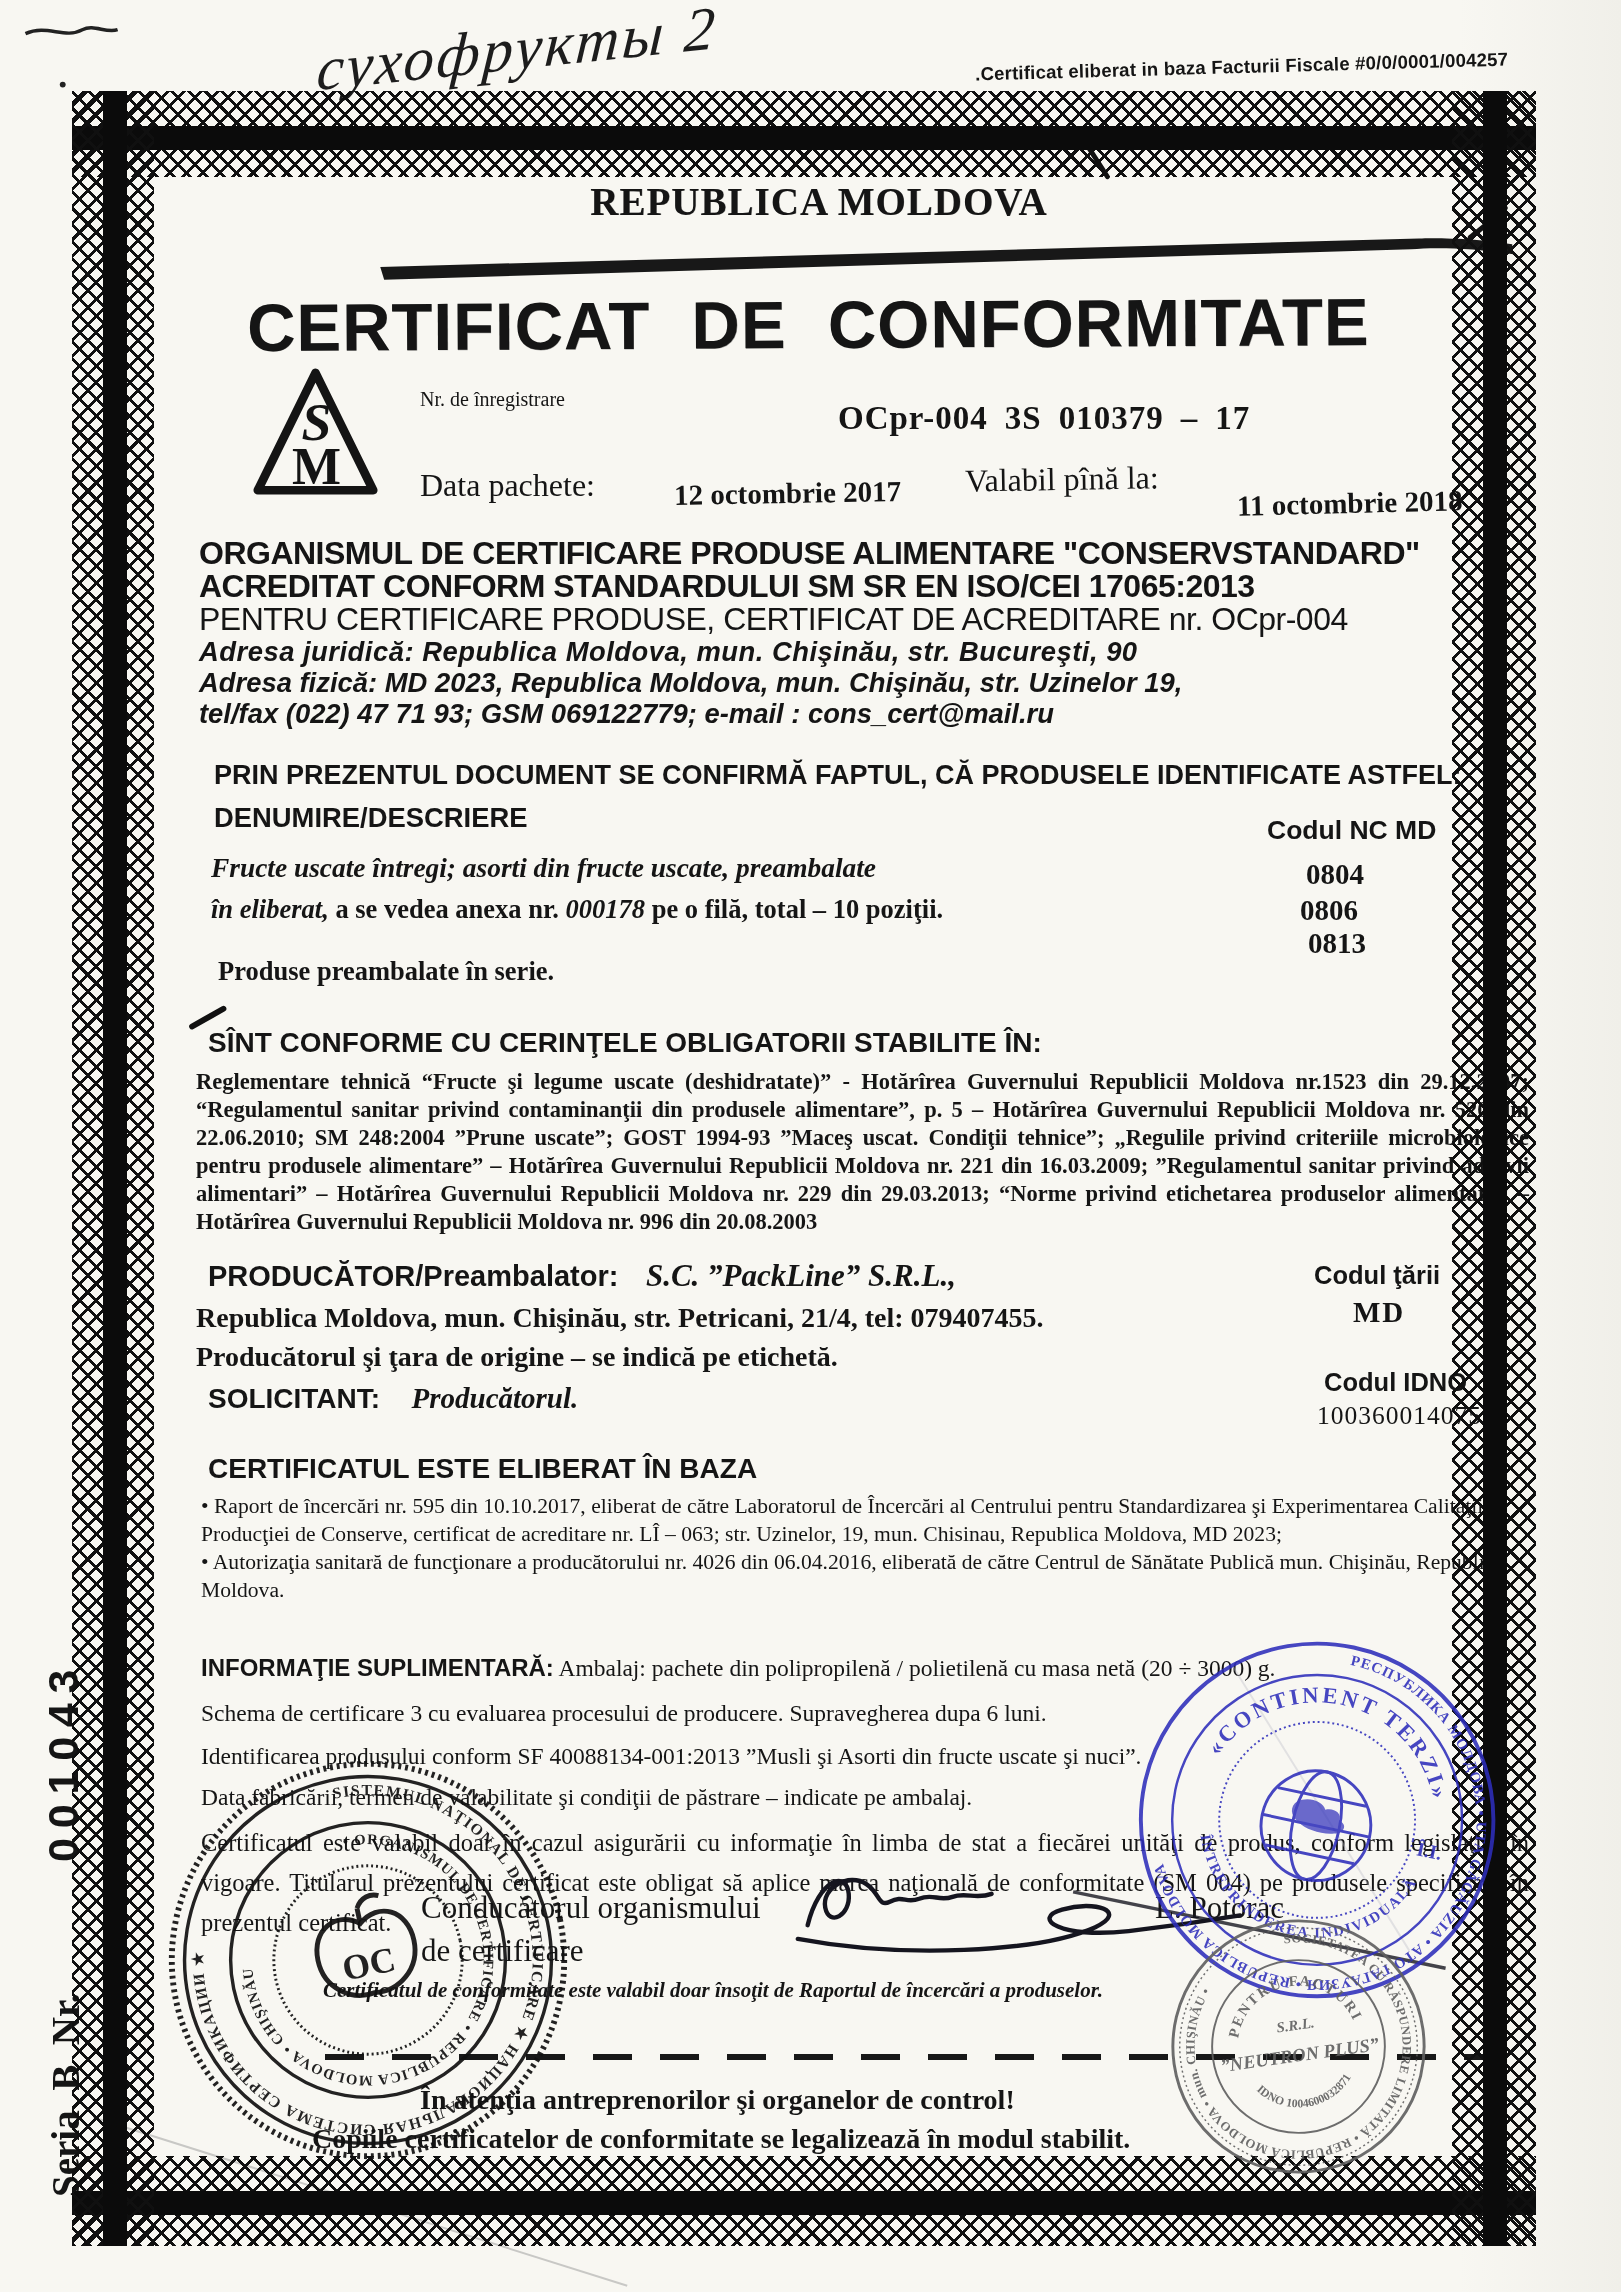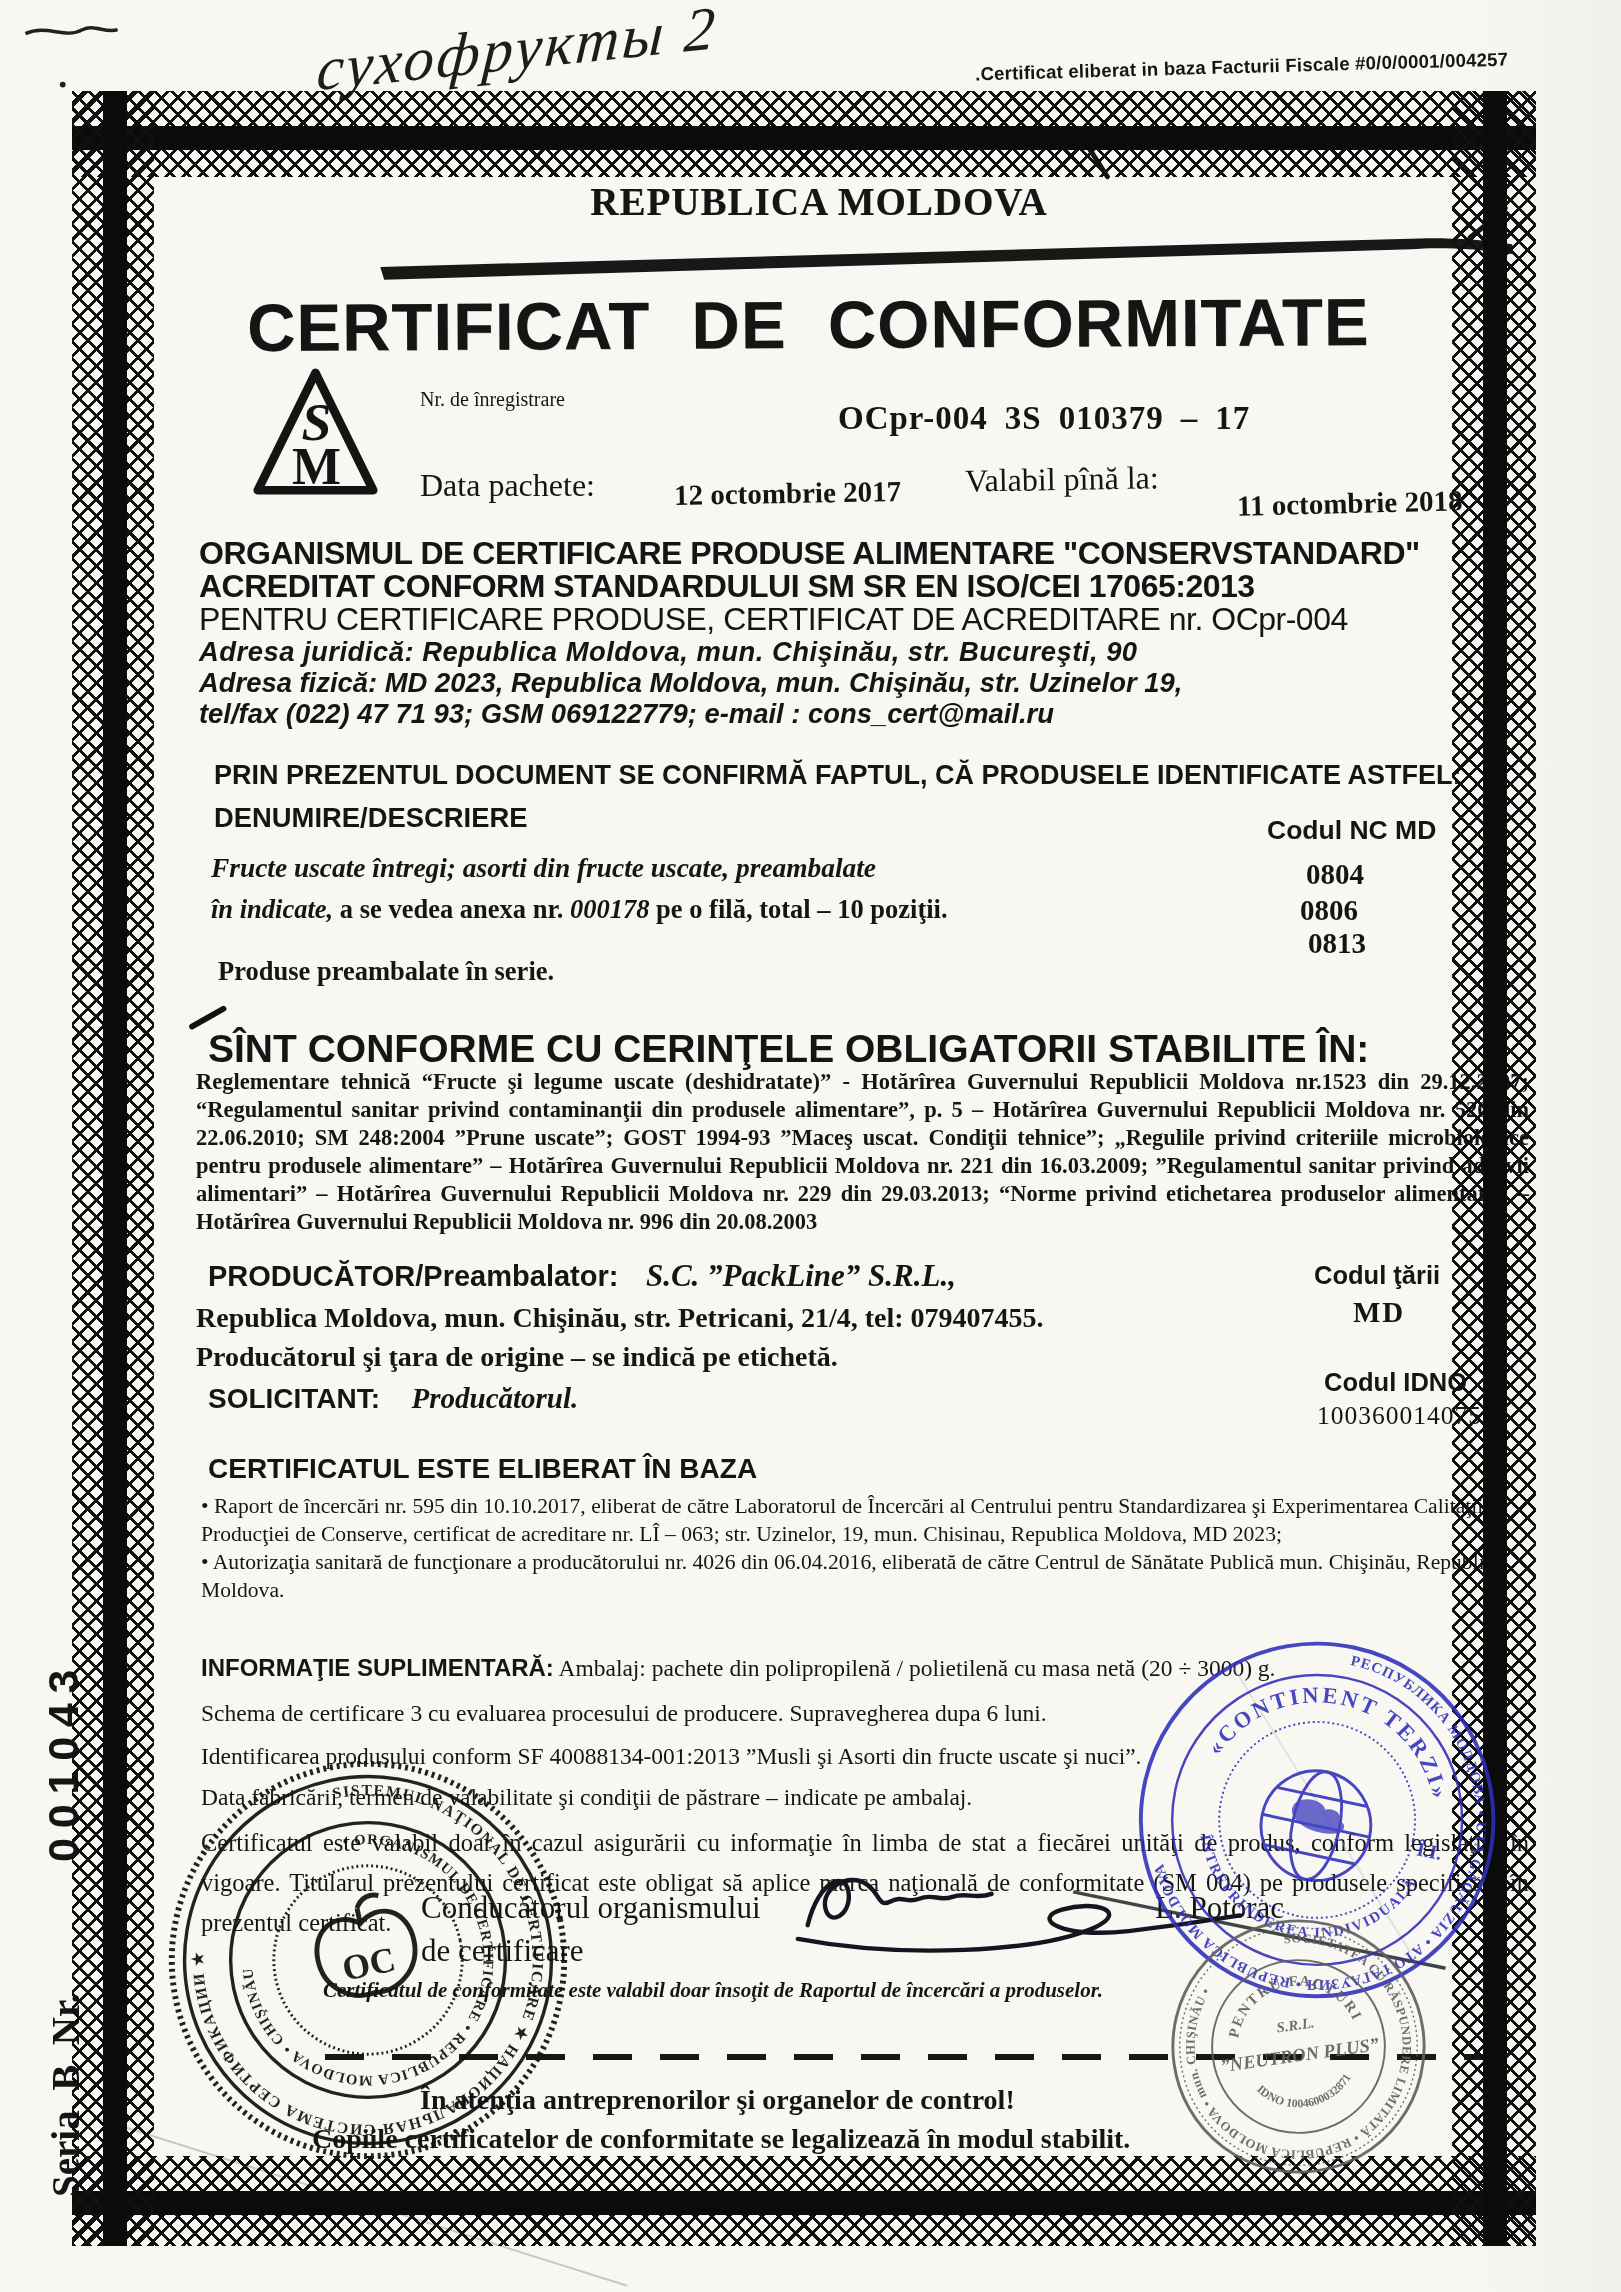--- a/index.html
+++ b/index.html
@@ -87,25 +87,25 @@
 
   <div class="t sans b" style="left:214px;top:760px;font-size:27px;">PRIN PREZENTUL DOCUMENT SE CONFIRMĂ FAPTUL, CĂ PRODUSELE IDENTIFICATE ASTFEL:</div>
   <div class="t sans b" style="left:214px;top:802px;font-size:27.4px;">DENUMIRE/DESCRIERE</div>
   <div class="t sans b" style="left:1267px;top:815px;font-size:26.5px;">Codul NC MD</div>
   <div class="t serif sb" style="left:1306px;top:858px;font-size:29px;">0804</div>
   <div class="t serif sb" style="left:1300px;top:894px;font-size:29px;">0806</div>
   <div class="t serif sb" style="left:1308px;top:927px;font-size:29px;">0813</div>
 
   <div class="t serif b i" style="left:211px;top:853px;font-size:27.4px;">Fructe uscate întregi; asorti din fructe uscate,  preambalate</div>
   <div class="t" style="left:211px;top:894px;font-size:26.5px;">
-    <span class="serif b i">în indicate,</span><span class="serif sb"> a se vedea anexa nr. </span><span class="serif b i">000178</span><span class="serif sb"> pe o filă, total – 10 poziţii.</span>
+    <span class="serif b i">în eliberat,</span><span class="serif sb"> a se vedea anexa nr. </span><span class="serif b i">000178</span><span class="serif sb"> pe o filă, total – 10 poziţii.</span>
   </div>
   <div class="t serif sb" style="left:218px;top:956px;font-size:26.5px;">Produse preambalate  în serie.</div>
 
-  <div class="t sans b" style="left:208px;top:1027px;font-size:39px;">SÎNT CONFORME CU CERINŢELE OBLIGATORII STABILITE ÎN:</div>
+  <div class="t sans b" style="left:208px;top:1027px;font-size:28px;">SÎNT CONFORME CU CERINŢELE OBLIGATORII STABILITE ÎN:</div>
   <div class="t serif sb wrap j" style="left:196px;top:1068px;width:1333px;font-size:22.5px;line-height:28px;">Reglementare tehnică “Fructe şi legume uscate (deshidratate)” -  Hotărîrea Guvernului Republicii Moldova nr.1523 din 29.12.2007; “Regulamentul sanitar privind contaminanţii din produsele alimentare”, p. 5 – Hotărîrea Guvernului Republicii Moldova nr. 520 din 22.06.2010;  SM 248:2004 ”Prune uscate”;  GOST 1994-93 ”Maceş uscat. Condiţii tehnice”; „Regulile privind criteriile microbiologice pentru  produsele alimentare” – Hotărîrea Guvernului Republicii Moldova nr. 221 din 16.03.2009; ”Regulamentul sanitar privind aditivii alimentari” – Hotărîrea Guvernului Republicii Moldova nr. 229 din 29.03.2013; “Norme privind etichetarea produselor alimentare” – Hotărîrea Guvernului Republicii Moldova  nr. 996 din 20.08.2003</div>
 
   <div class="t" style="left:208px;top:1258px;">
     <span class="sans b" style="font-size:29px;">PRODUCĂTOR/Preambalator:</span>
     <span class="serif b i" style="font-size:31px;margin-left:23.5px;font-family:Liberation Serif, serif;">S.C. ”PackLine” S.R.L.,</span>
   </div>
   <div class="t serif sb" style="left:196px;top:1302px;font-size:28px;">Republica Moldova, mun. Chişinău, str. Petricani, 21/4, tel: 079407455.</div>
   <div class="t serif sb" style="left:196px;top:1341px;font-size:28px;">Producătorul şi ţara de origine – se indică pe etichetă.</div>
   <div class="t" style="left:208px;top:1382px;">
     <span class="sans b" style="font-size:28px;">SOLICITANT:</span>

